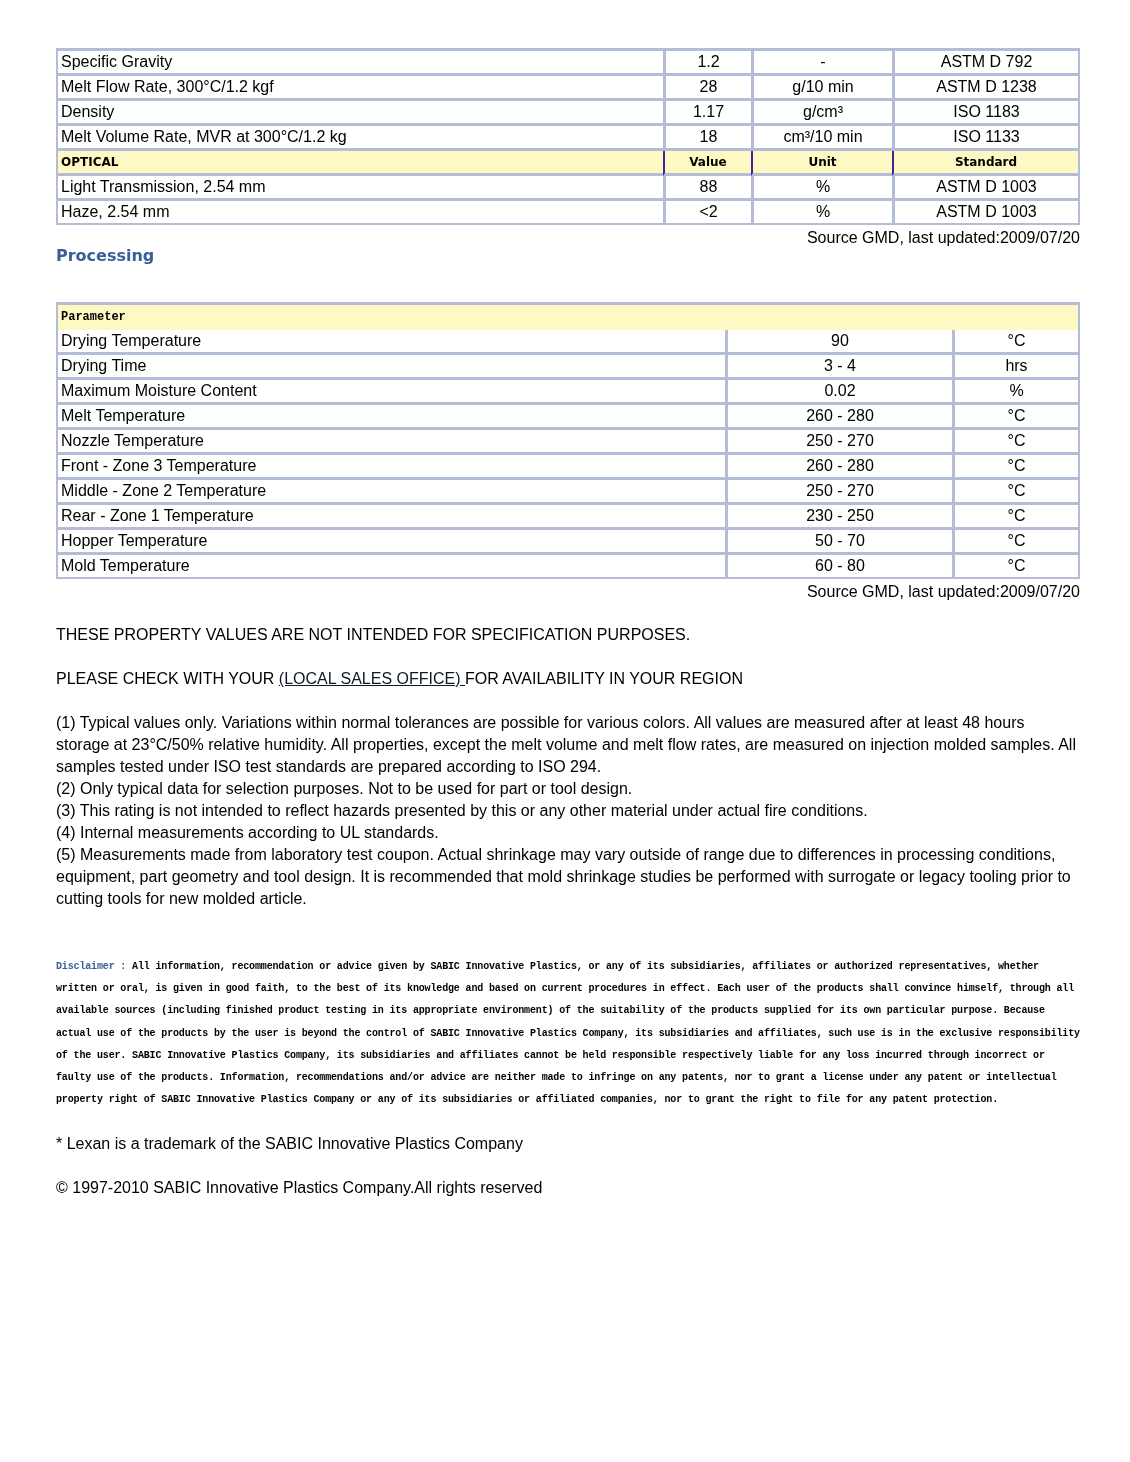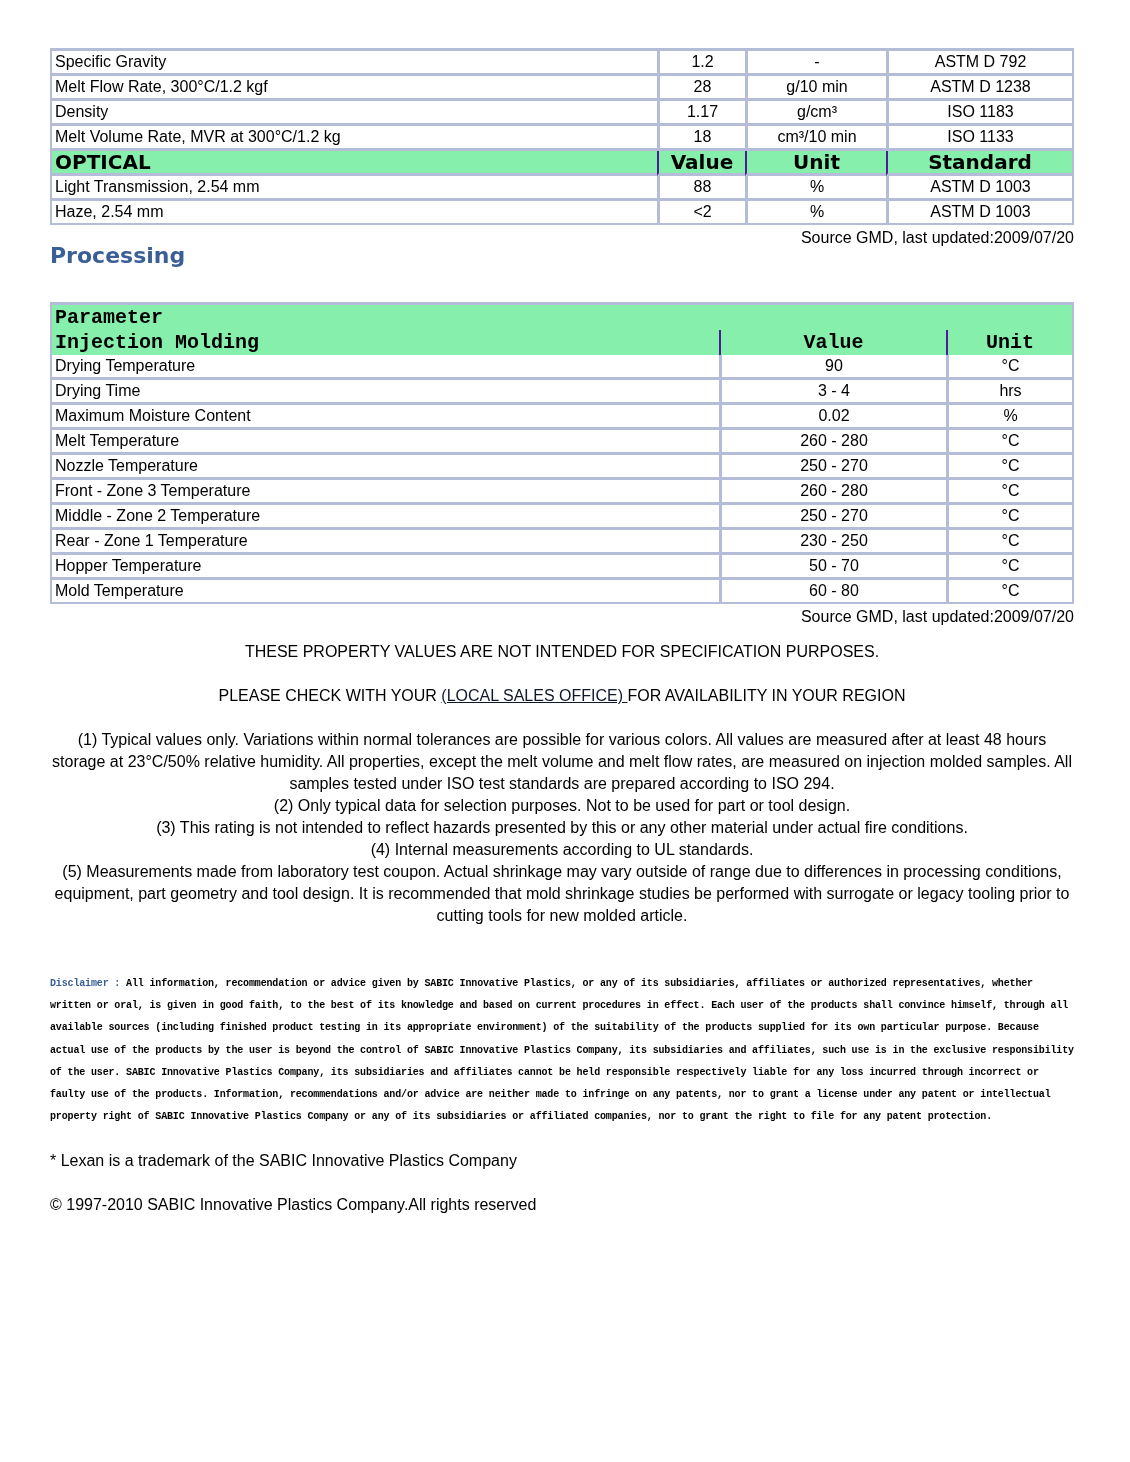--- a/index.html
+++ b/index.html
@@ -1,38 +1,38 @@
 <!DOCTYPE html>
 <html><head>
 <meta charset="utf-8">
 <style>
   html, body { margin: 0; padding: 0; background: #ffffff; }
   body {
     width: 1130px; height: 1462px; position: relative; overflow: hidden;
     font-family: "Liberation Sans", sans-serif; color: #000; font-size: 16px;
   }
-  .page { position: absolute; left: 50px; top: 48px; width: 1024px; }
+  .page { position: absolute; left: 56px; top: 48px; width: 1024px; }
   table.props {
     width: 1024px; border-collapse: separate; border-spacing: 0;
     border: 2px solid #b4bcd8; border-top: 3px solid #b4bcd8; border-bottom: 2px solid #b4bcd8;
     font-size: 16px;
   }
   table.props td {
     height: 22px; padding: 0 3px; border-bottom: 3px solid #b4bcd8; line-height: 22px;
     white-space: nowrap;
   }
   table.props tr:last-child td { border-bottom: none; }
   table.props td + td { border-left: 3px solid #b4bcd8; }
   table.props td.c { text-align: center; }
-  tr.hdr td { background: #86efac; font-weight: bold; font-family: "DejaVu Sans", sans-serif; font-size: 20px; }
+  tr.hdr td { background: #fef9c3; font-weight: bold; font-family: "DejaVu Sans", sans-serif; font-size: 12px; }
   tr.hdr td + td { border-left: 2px solid #4c1d95; }
   .source { text-align: right; font-size: 16px; height: 24px; line-height: 24px; }
   .section-heading {
     color: #3a5e96; font-weight: bold; font-family: "DejaVu Sans", sans-serif;
-    font-size: 22px; margin: 0; height: 24px; line-height: 24px;
+    font-size: 16px; margin: 0; height: 24px; line-height: 24px;
   }
   table.proc { margin-top: 34px; }
   table.proc tr.hdr td { border-bottom: none; height: 25px; line-height: 25px; font-family: Liberation Mono, monospace; }
   .notes { font-size: 16px; line-height: 22px; }
   .notes p { margin: 0; }
   a.link { color: #0f172a; text-decoration: underline; }
   .disclaimer {
     font-family: Liberation Mono, monospace; font-weight: bold; font-size: 10px; line-height: 22.2px;
     letter-spacing: -0.15px;
   }
@@ -102,25 +102,20 @@
   <table class="props proc">
     <colgroup>
         <col style="width:667px">
         <col style="width:227px">
         <col>
       </colgroup>
     <tbody>
       <tr class="hdr">
         <td colspan="3">Parameter</td>
       </tr>
-      <tr class="hdr">
-        <td>Injection Molding</td>
-        <td class="c">Value</td>
-        <td class="c">Unit</td>
-      </tr>
     </tbody>
     <tbody id="proc-rows">
         <tr>
           <td>Drying Temperature</td>
           <td class="c">90</td>
           <td class="c">°C</td>
         </tr>
         <tr>
           <td>Drying Time</td>
           <td class="c">3 - 4</td>
@@ -163,21 +158,21 @@
         </tr>
         <tr>
           <td>Mold Temperature</td>
           <td class="c">60 - 80</td>
           <td class="c">°C</td>
         </tr>
       </tbody>
   </table>
   <div class="source" style="margin-top:1px;">Source GMD, last updated:2009/07/20</div>
 
-  <div class="notes" style="margin-top:12px;text-align:center;">
+  <div class="notes" style="margin-top:20px;">
     <p>THESE PROPERTY VALUES ARE NOT INTENDED FOR SPECIFICATION PURPOSES.</p>
     <p style="margin-top:22px;"><span>PLEASE CHECK WITH YOUR </span><a class="link" href="#">(LOCAL SALES OFFICE) </a><span>FOR AVAILABILITY IN YOUR REGION</span></p>
     <div style="margin-top:22px;">
       <p>(1) Typical values only. Variations within normal tolerances are possible for various colors. All values are measured after at least 48 hours storage at 23°C/50% relative humidity. All properties, except the melt volume and melt flow rates, are measured on injection molded samples. All samples tested under ISO test standards are prepared according to ISO 294.</p>
       <p>(2) Only typical data for selection purposes. Not to be used for part or tool design.</p>
       <p>(3) This rating is not intended to reflect hazards presented by this or any other material under actual fire conditions.</p>
       <p>(4) Internal measurements according to UL standards.</p>
       <p>(5) Measurements made from laboratory test coupon. Actual shrinkage may vary outside of range due to differences in processing conditions, equipment, part geometry and tool design. It is recommended that mold shrinkage studies be performed with surrogate or legacy tooling prior to cutting tools for new molded article.</p>
     </div>
   </div>

